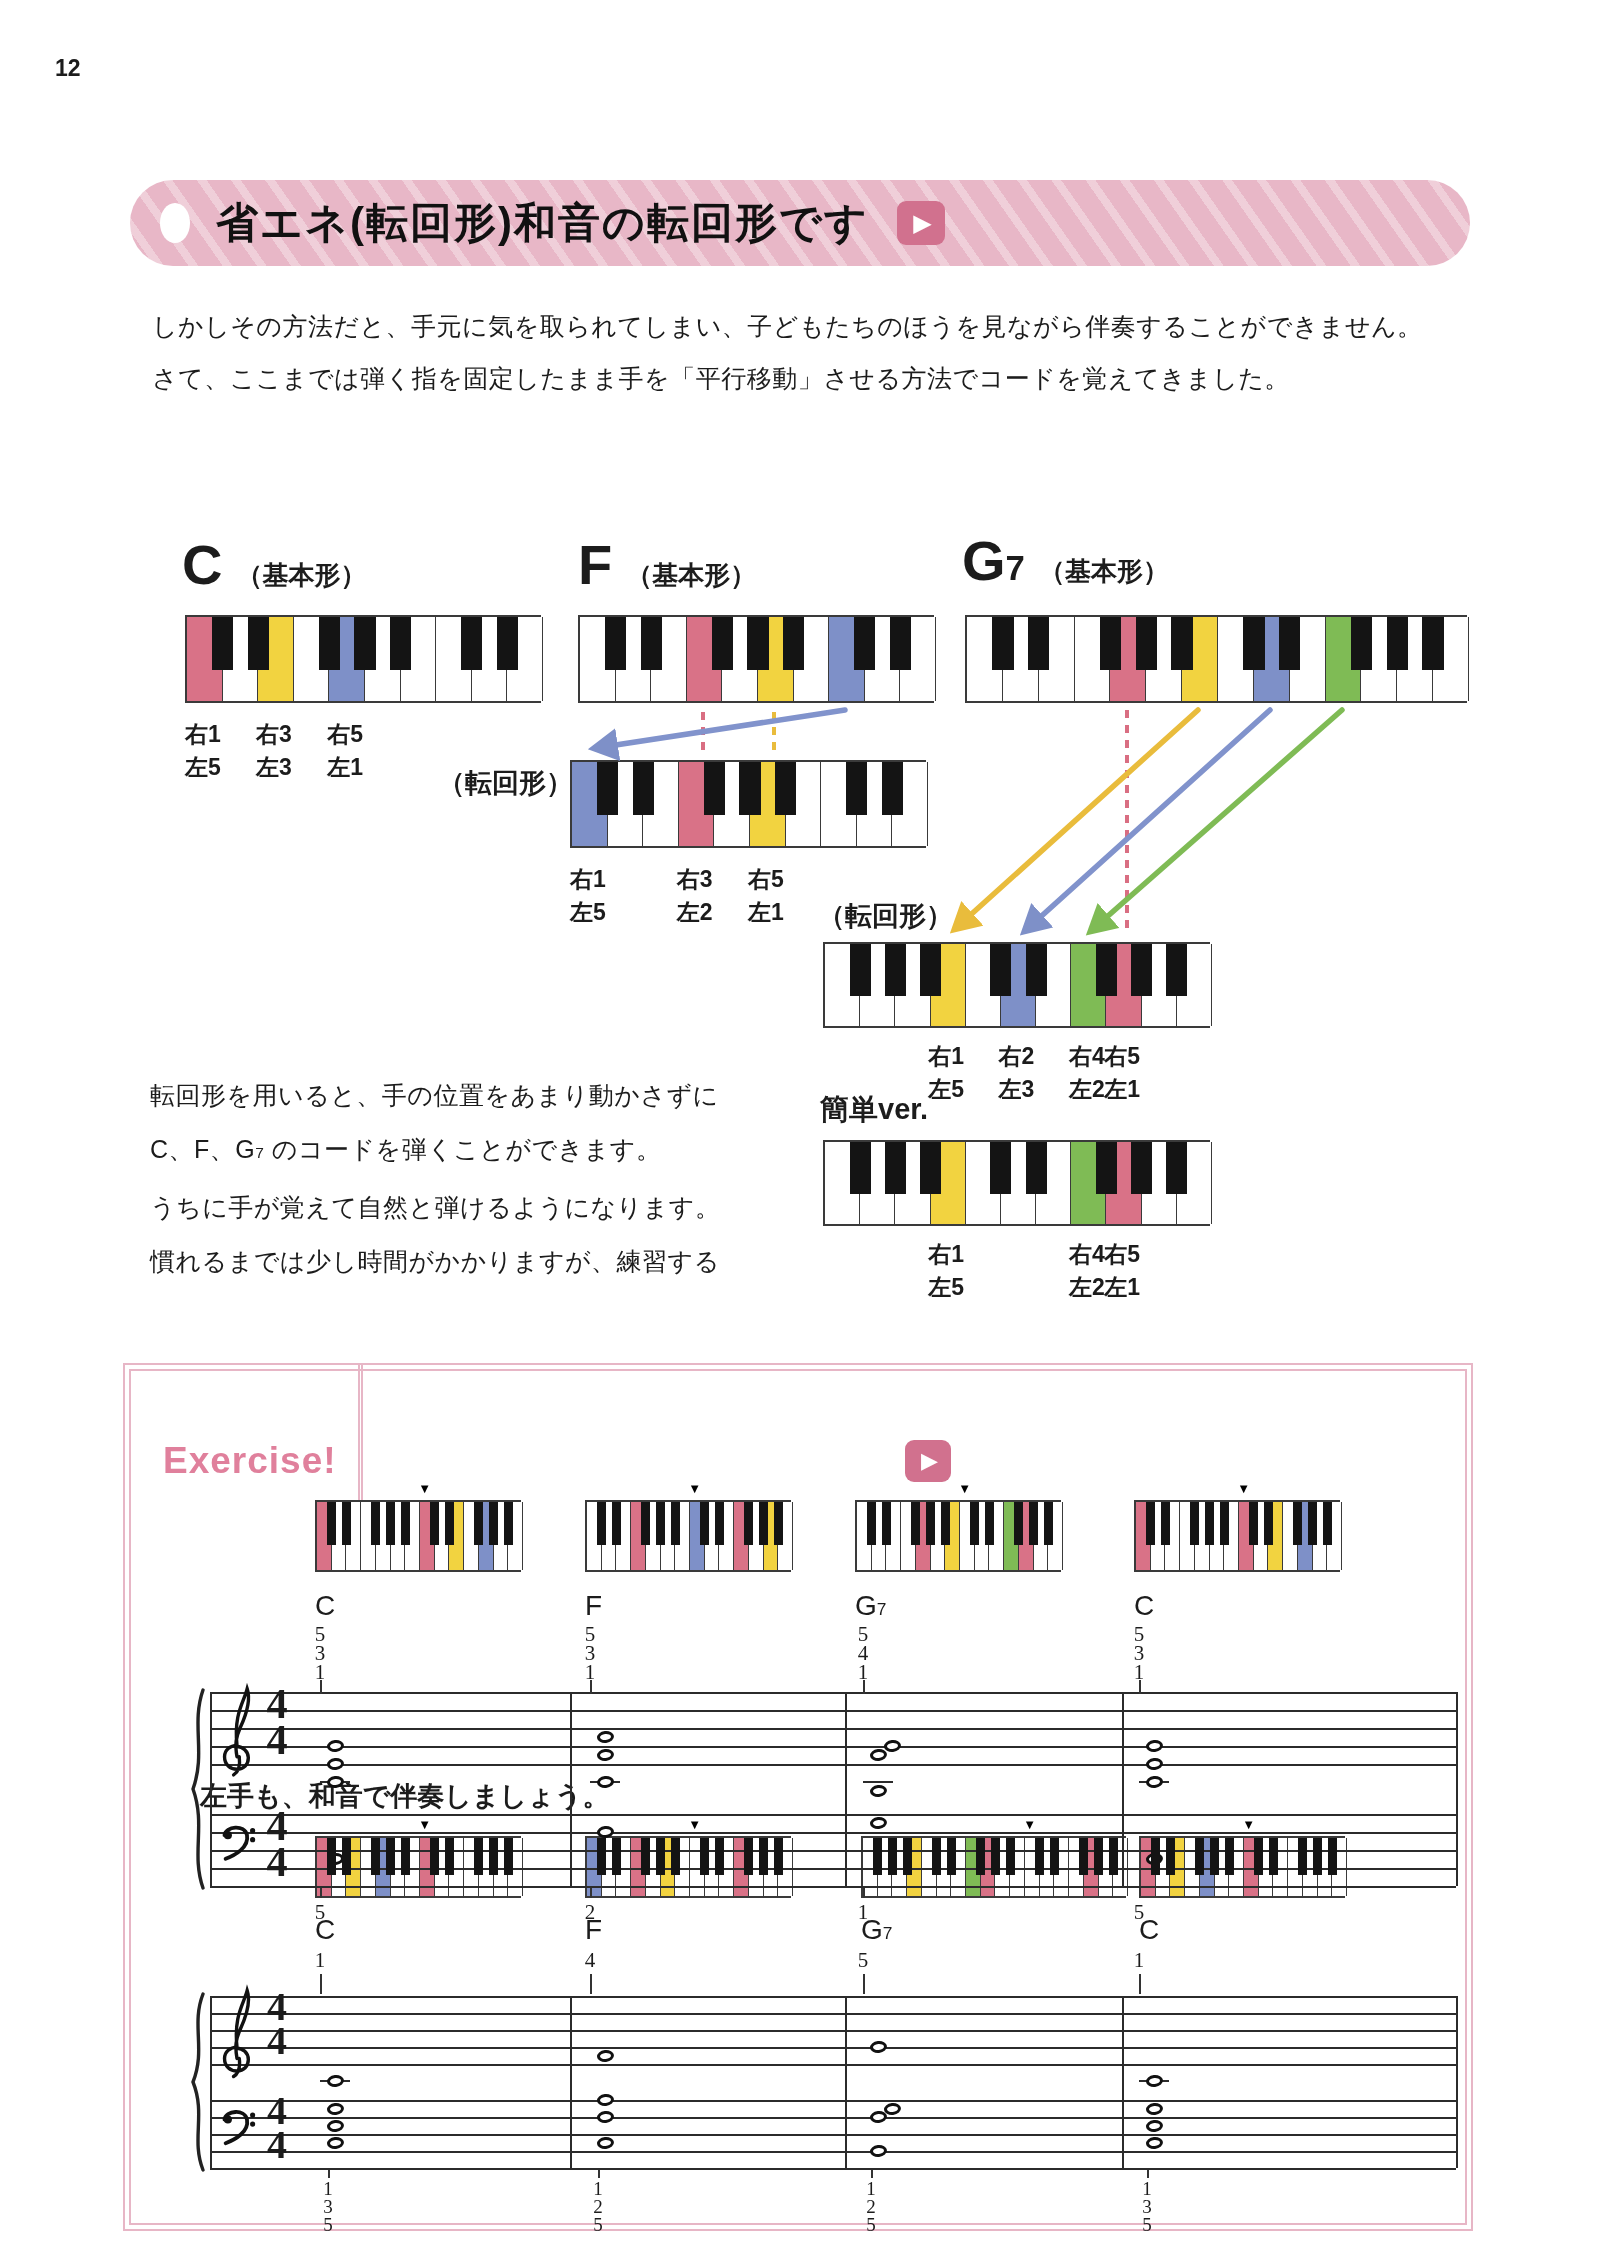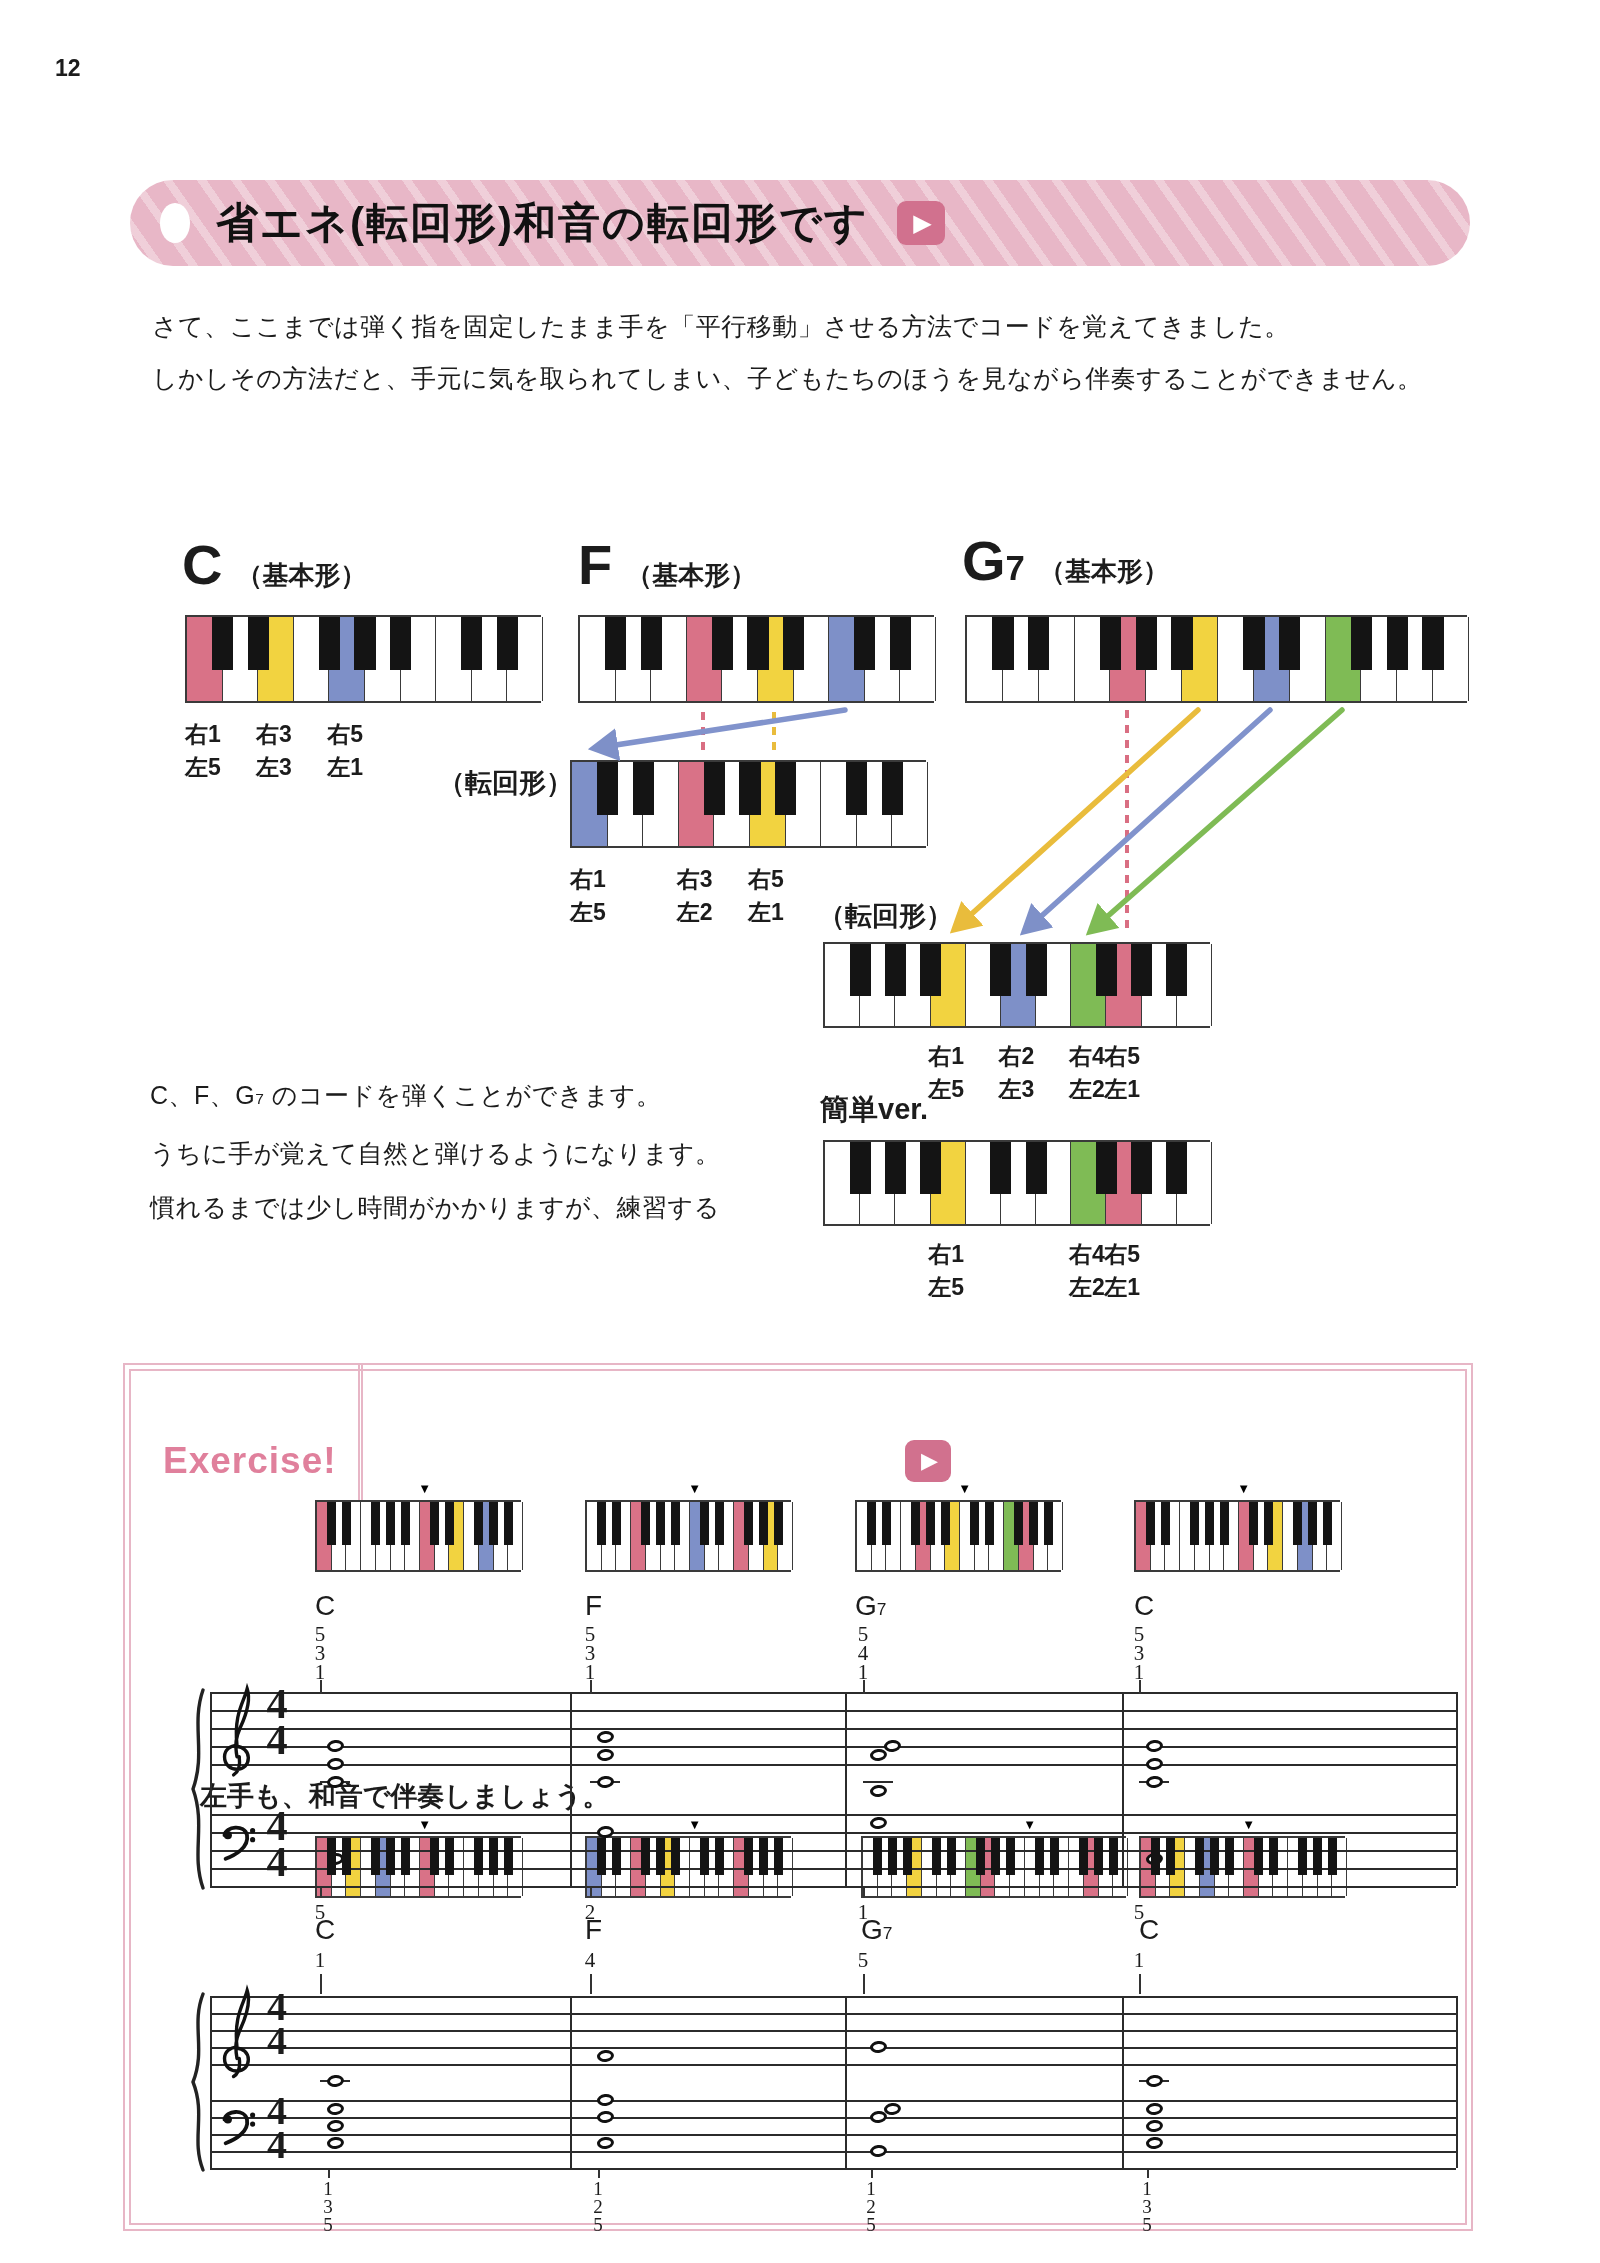--- a/index.html
+++ b/index.html
@@ -55,42 +55,43 @@
 
   <div id="hdr" class="abs">
     <div class="dot"></div>
     <div class="ttl">省エネ(転回形)和音の転回形です</div>
     <div class="playbtn">
       <span>▶</span>
     </div>
   </div>
 
   <div class="abs para" style="left:152px;top:300px;">
+    <div>しかしその方法だと、手元に気を取られてしまい、子どもたちのほうを見ながら伴奏することができません。</div>
     <div>さて、ここまでは弾く指を固定したまま手を「平行移動」させる方法でコードを覚えてきました。</div>
-    <div>しかしその方法だと、手元に気を取られてしまい、子どもたちのほうを見ながら伴奏することができません。</div>
   </div>
 
   <div class="abs chead" style="left:182px;top:532px;">
     <span class="big chordify">C</span>
     <span class="form">（基本形）</span>
   </div>
   <div class="abs chead" style="left:578px;top:532px;">
     <span class="big chordify">F</span>
     <span class="form">（基本形）</span>
   </div>
   <div class="abs chead" style="left:962px;top:528px;">
     <span class="big chordify">G<span class="sub7">7</span></span>
     <span class="form">（基本形）</span>
   </div>
 
   <div class="abs invlab" style="left:438px;top:765px;">（転回形）</div>
   <div class="abs invlab" style="left:818px;top:898px;">（転回形）</div>
   <div class="abs" style="left:820px;top:1090px;font-size:29px;font-weight:bold;">簡単ver.</div>
 
   <div class="abs para chordify" style="left:150px;top:1068px;line-height:54px;" id="noteText">
+      <div>転回形を用いると、手の位置をあまり動かさずに</div>
       <div>C、F、G<span class="sub7">7</span> のコードを弾くことができます。</div>
       <div>うちに手が覚えて自然と弾けるようになります。</div>
       <div>慣れるまでは少し時間がかかりますが、練習する</div>
     </div>
 
   <svg id="arrows" width="1600" height="2263" style="left:0;top:0;z-index:4;pointer-events:none;">
     <defs>
       <marker id="ah-b" markerWidth="6" markerHeight="6" refX="4" refY="3" orient="auto">
           <path d="M0,0 L5.5,3 L0,6 Z" fill="#7e90c8"></path>
         </marker>

